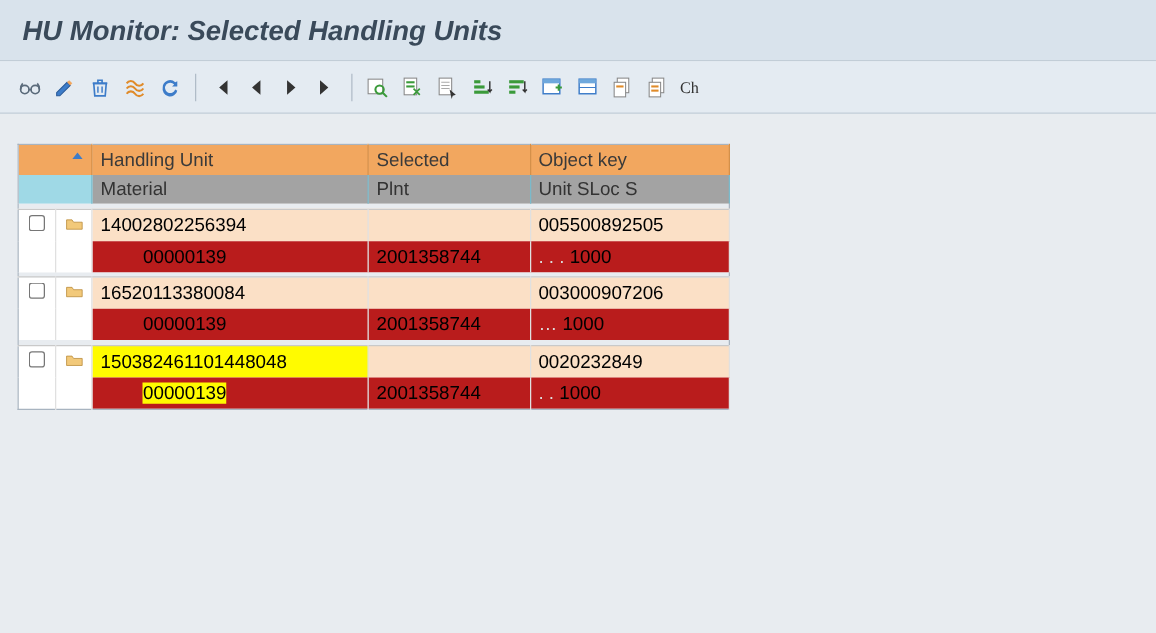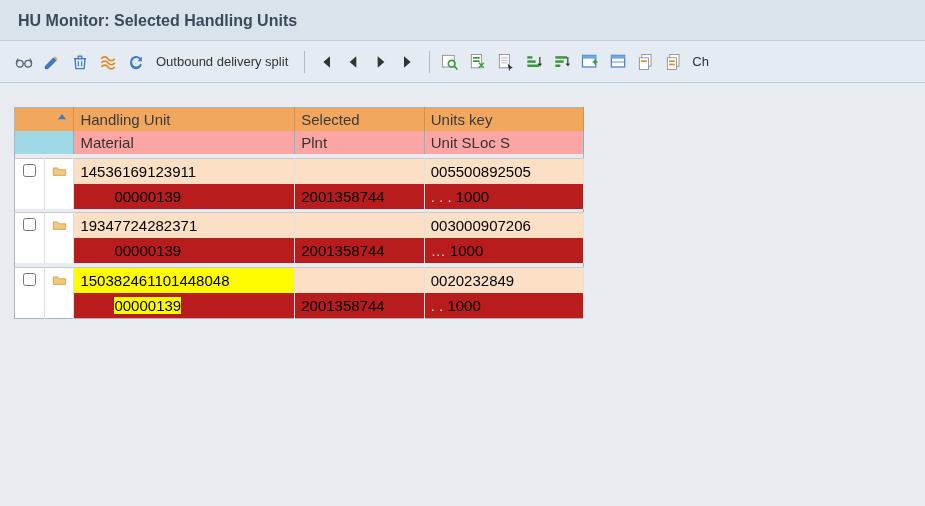--- a/index.html
+++ b/index.html
@@ -9,21 +9,22 @@
     width: 925px;
     height: 506px;
     overflow: hidden;
   }
   .title-bar {
     background: #d9e3ec;
     padding: 12px 18px 10px 18px;
     border-bottom: 1px solid #c2cdd7;
   }
   .title-bar h1 {
-    font-size: 16px;
+    font-size: 22px;
+    font-style: italic;
     font-weight: bold;
     color: #3a4a5a;
   }
   .toolbar {
     background: #e4ebf2;
     border-bottom: 1px solid #c2cdd7;
     padding: 6px 12px;
     display: flex;
     align-items: center;
     gap: 4px;
@@ -62,21 +63,21 @@
   .grid-header-row td {
     background: #f2a75f;
     color: #3a3a3a;
     font-size: 15px;
     padding: 3px 6px;
     border-right: 1px solid #d4904a;
     font-family: Arial, sans-serif;
     white-space: nowrap;
   }
   .grid-subheader-row td {
-    background: #fca5a5;
+    background: #a3a3a3;
     color: #333;
     font-size: 15px;
     padding: 3px 6px;
     border-right: 1px solid #7abacb;
   }
   .sort-icon-cell {
     width: 56px;
     background: #f2a75f;
     text-align: right;
     padding-right: 4px !important;
@@ -156,21 +157,20 @@
         <path d="M4 8c2-3 6-3 8 0s6 3 8 0" stroke="#e08b2a" stroke-width="2" fill="none"></path>
         <path d="M4 13c2-3 6-3 8 0s6 3 8 0" stroke="#e08b2a" stroke-width="2" fill="none"></path>
         <path d="M4 18c2-3 6-3 8 0s6 3 8 0" stroke="#e08b2a" stroke-width="2" fill="none"></path>
       </svg>
   </span>
   <span class="tb-icon">
     <svg viewBox="0 0 24 24">
         <path d="M5 12a7 7 0 0 1 12-5l2-1v5h-5l2-2a5 5 0 1 0 1 5l2 1a7 7 0 0 1-14-3z" fill="#3d7cc9"></path>
       </svg>
   </span>
-  <span class="tb-text">Outbound delivery split</span>
   <span class="tb-sep"></span>
   <span class="tb-icon">
     <svg viewBox="0 0 24 24">
         <path d="M7 5v14M18 5l-8 7 8 7z" fill="#333"></path>
       </svg>
   </span>
   <span class="tb-icon">
     <svg viewBox="0 0 24 24">
         <path d="M16 5l-8 7 8 7z" fill="#333"></path>
       </svg>
@@ -246,74 +246,74 @@
       </svg>
   </span>
   <span class="tb-icon">
     <svg viewBox="0 0 24 24">
         <rect x="7" y="3" width="11" height="14" fill="#fff" stroke="#888"></rect>
         <rect x="4" y="7" width="11" height="14" fill="#fff" stroke="#888"></rect>
         <rect x="6" y="10" width="7" height="2" fill="#e08b2a"></rect>
         <rect x="6" y="14" width="7" height="2" fill="#e08b2a"></rect>
       </svg>
   </span>
-  <span class="tb-text" style="padding-left:2px;">Ch</span>
+  <span class="tb-text" style="padding-left:2px;font-family:Liberation Serif, serif;">Ch</span>
 </div>
 
 <div class="main">
   <table class="grid" cellspacing="0" cellpadding="0">
     <tbody>
         <tr class="grid-header-row">
       <td class="sort-icon-cell" colspan="2">
         <span class="sort-icon">
           <svg viewBox="0 0 24 24">
                 <path d="M12 5l7 9H5l7-9z" fill="#3d7cc9"></path>
               </svg>
         </span>
       </td>
       <td class="item-hu-cell">Handling Unit</td>
       <td class="item-created-cell">Selected</td>
-      <td class="item-obj-cell">Units key</td>
+      <td class="item-obj-cell">Object key</td>
     </tr>
     <tr class="grid-subheader-row">
       <td colspan="2" style="background:#9fd9e6;"></td>
       <td>Material</td>
       <td>Plnt</td>
       <td>Unit SLoc S</td>
     </tr>
     <tr class="gap-row">
           <td colspan="5"></td>
         </tr>
 
     <tr class="hu-row">
       <td class="cb-cell"><input type="checkbox" style=""></td>
       <td class="folder-cell"><span class="folder-icon"><svg viewBox="0 0 24 18">
                 <path d="M2 4h7l2 3h11v9H2V4z" fill="#f2c97a" stroke="#b88a3a"></path>
               </svg></span></td>
-      <td>14536169123911</td>
+      <td>14002802256394</td>
       <td></td>
       <td>005500892505</td>
     </tr>
     <tr class="detail-row">
       <td class="cb-cell"></td>
       <td class="folder-cell"></td>
       <td class="mat-pad">00000139</td>
       <td>2001358744</td>
       <td><span class="redacted">. . .</span> <span>1000</span></td>
     </tr>
     <tr class="gap-row">
           <td colspan="5"></td>
         </tr>
 
     <tr class="hu-row">
       <td class="cb-cell"><input type="checkbox" style=""></td>
       <td class="folder-cell"><span class="folder-icon"><svg viewBox="0 0 24 18">
                 <path d="M2 4h7l2 3h11v9H2V4z" fill="#f2c97a" stroke="#b88a3a"></path>
               </svg></span></td>
-      <td>19347724282371</td>
+      <td>16520113380084</td>
       <td></td>
       <td>003000907206</td>
     </tr>
     <tr class="detail-row">
       <td class="cb-cell"></td>
       <td class="folder-cell"></td>
       <td class="mat-pad">00000139</td>
       <td>2001358744</td>
       <td><span class="redacted">…</span> <span>1000</span></td>
     </tr>

